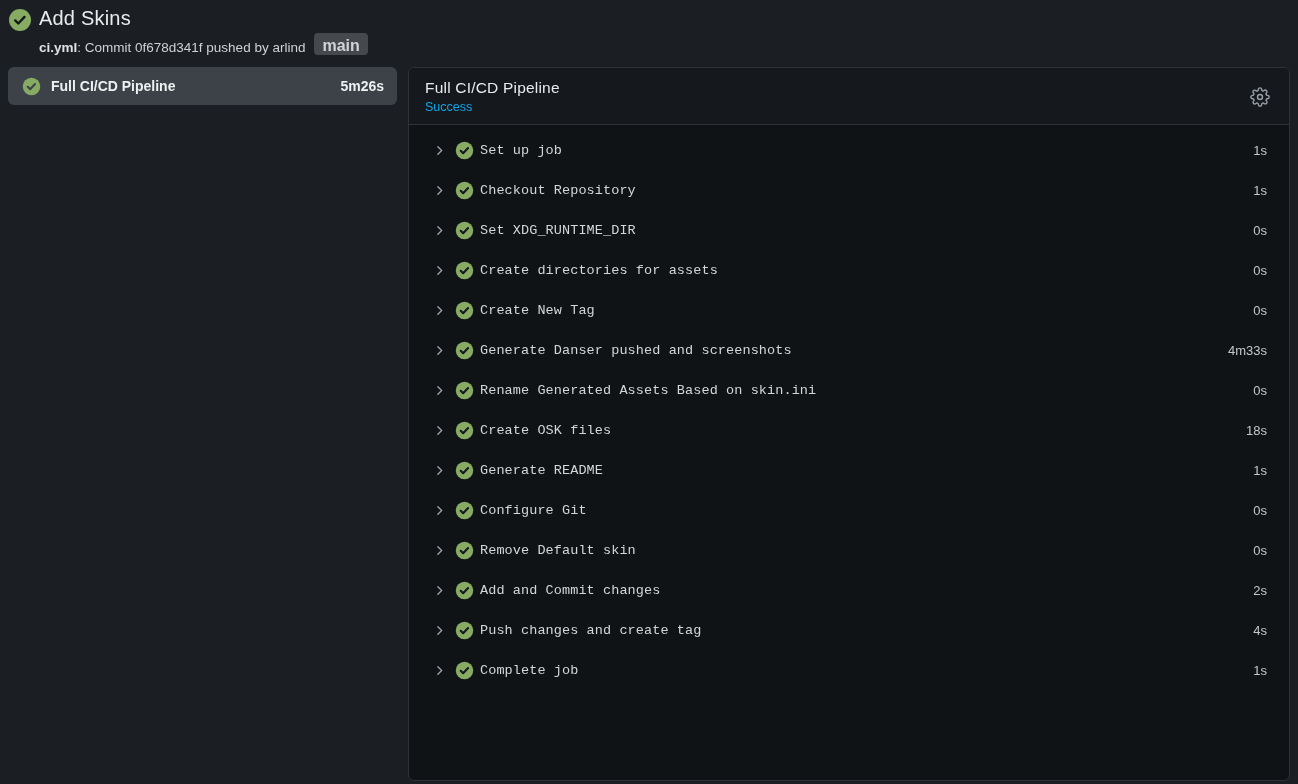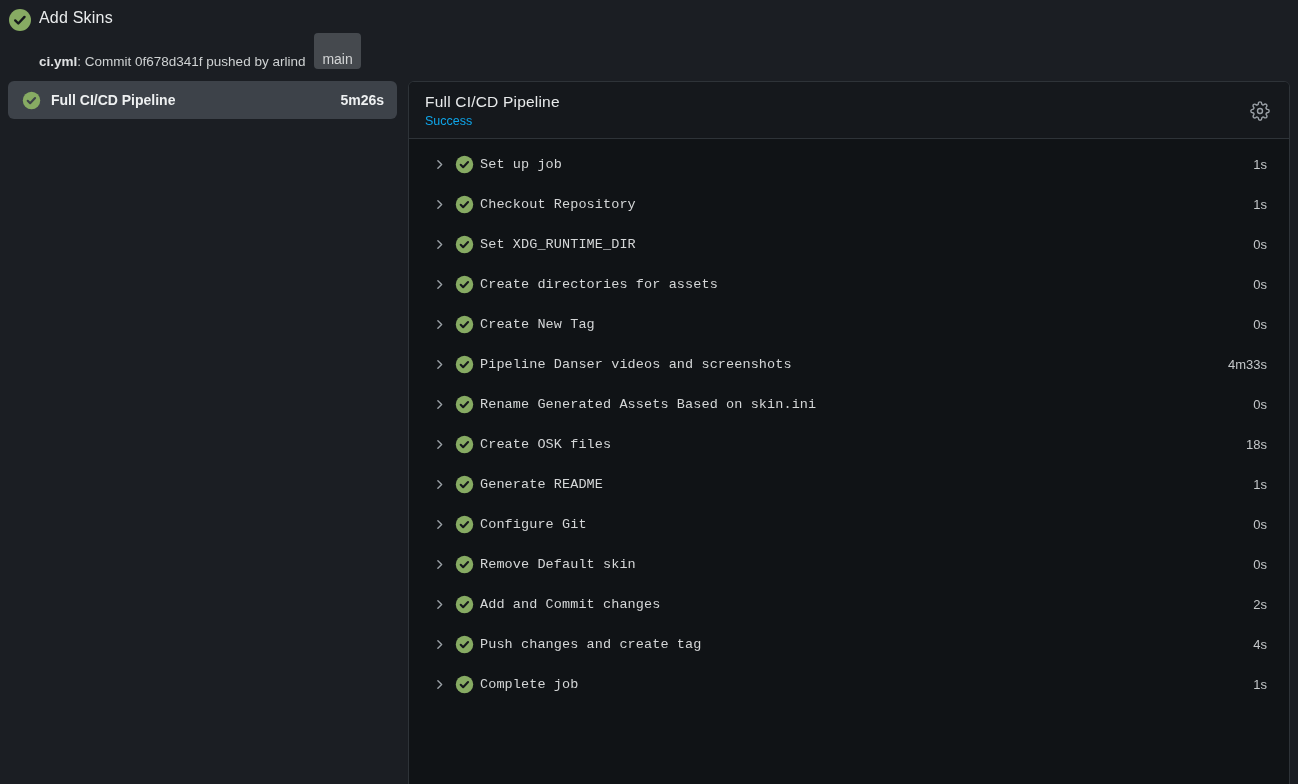--- a/index.html
+++ b/index.html
@@ -13,43 +13,44 @@
 
   
   .run-header {
     display: flex;
     align-items: flex-start;
     padding: 7px 8px 0 8px;
     gap: 7px;
   }
   .status-icon-lg { width: 24px; height: 24px; flex: 0 0 24px; margin-top: 1px; }
   .run-title {
-    font-size: 16px;
+    font-size: 20px;
     font-weight: 400;
     color: #e9ebec;
     line-height: 22px;
     letter-spacing: .2px;
   }
   .commit-line {
     margin-top: 4px;
     font-size: 13.5px;
     color: #cfd2d3;
     display: flex;
     align-items: flex-end;
   }
   .commit-line b { font-weight: 700; color: #dfe1e2; }
   .branch-badge {
     display: inline-block;
     margin-left: 9px;
     background: #45494e;
     color: #d2d4d5;
-    font-size: 14px;
+    font-size: 16px;
     line-height: 13px;
-    padding: 20px 8px 3px 8px;
+    padding: 6px 8px 3px 8px;
     border-radius: 4px;
+    font-weight: bold;
   }
 
   
   .columns {
     display: flex;
     align-items: flex-start;
     padding: 0 8px;
     gap: 11px;
     margin-top: 12px;
   }
@@ -277,21 +278,21 @@
       <svg viewBox="0 0 24 24" width="13" height="13" fill="none" stroke="#9aa0a6" stroke-width="2.6" stroke-linecap="round" stroke-linejoin="round">
         <polyline points="9 5 16 12 9 19"></polyline>
       </svg>
     </span>
     <span class="status-icon-sm">
       <svg viewBox="0 0 24 24" width="19" height="19">
         <circle cx="12" cy="12" r="11" fill="#87ab63"></circle>
         <path d="M7.2 12.4l3.1 3.1 6.2-6.6" fill="none" stroke="#15181c" stroke-width="2.6" stroke-linecap="round" stroke-linejoin="round"></path>
       </svg>
     </span>
-    <span class="step-name">Pipeline Danser videos and screenshots</span>
+    <span class="step-name">Generate Danser pushed and screenshots</span>
     <span class="step-duration">4m33s</span>
   </div>
 
   <div class="step-row">
     <span class="chevron-wrap">
       <svg viewBox="0 0 24 24" width="13" height="13" fill="none" stroke="#9aa0a6" stroke-width="2.6" stroke-linecap="round" stroke-linejoin="round">
         <polyline points="9 5 16 12 9 19"></polyline>
       </svg>
     </span>
     <span class="status-icon-sm">

